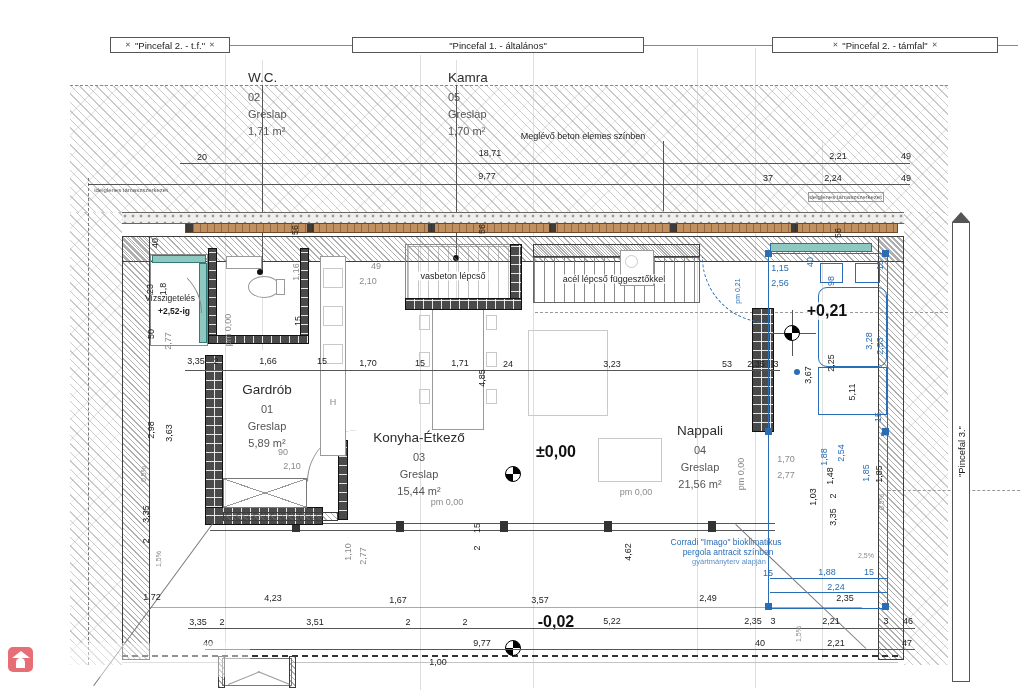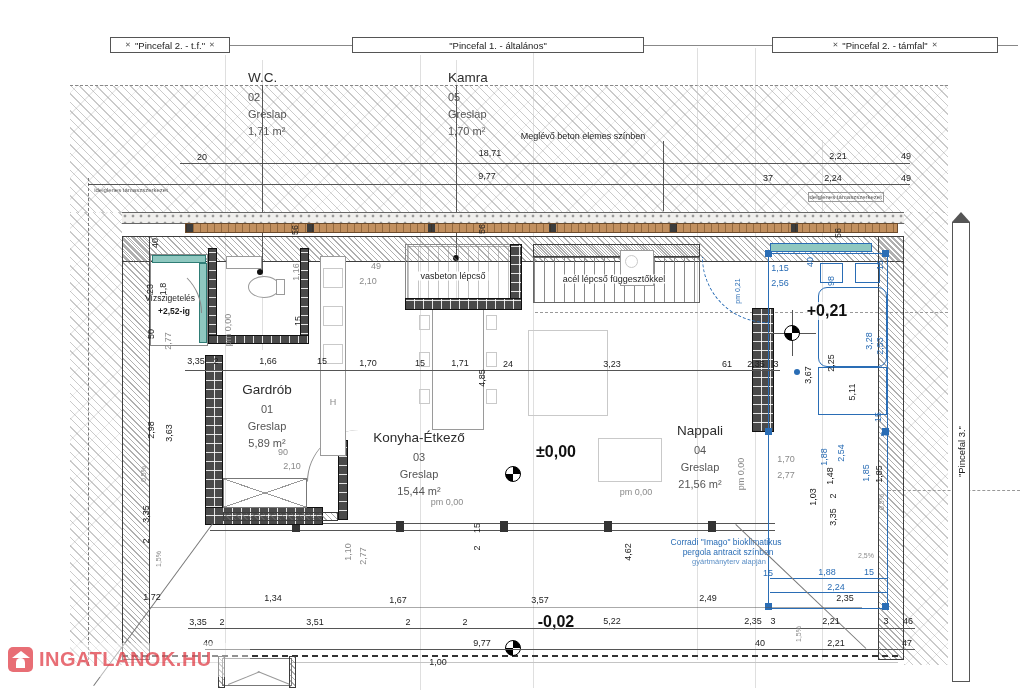--- a/index.html
+++ b/index.html
@@ -290,21 +290,21 @@
       <span class="dim rot g tiny" style="left: 158px; top: 559px;">1,5%</span>
       <span class="dim" style="left: 196px; top: 361px;">3,35</span>
       <span class="dim" style="left: 216px; top: 361px;">2</span>
       <span class="dim" style="left: 268px; top: 361px;">1,66</span>
       <span class="dim" style="left: 322px; top: 361px;">15</span>
       <span class="dim" style="left: 368px; top: 363px;">1,70</span>
       <span class="dim" style="left: 420px; top: 363px;">15</span>
       <span class="dim" style="left: 460px; top: 363px;">1,71</span>
       <span class="dim" style="left: 508px; top: 364px;">24</span>
       <span class="dim" style="left: 612px; top: 364px;">3,23</span>
-      <span class="dim" style="left: 727px; top: 364px;">61</span>
+      <span class="dim" style="left: 727px; top: 364px;">53</span>
       <span class="dim" style="left: 756px; top: 364px;">2,35</span>
       <span class="dim" style="left: 776px; top: 364px;">3</span>
       <span class="dim rot" style="left: 482px; top: 378px;">4,85</span>
       <span class="dim g" style="left: 376px; top: 266px;">49</span>
       <span class="dim g" style="left: 368px; top: 281px;">2,10</span>
       <span class="dim rot" style="left: 298px; top: 321px;">15</span>
       <span class="dim rot g" style="left: 296px; top: 272px;">1,16</span>
       <span class="dim g" style="left: 283px; top: 452px;">90</span>
       <span class="dim g" style="left: 292px; top: 466px;">2,10</span>
       <span class="dim rot g" style="left: 348px; top: 552px;">1,10</span>
@@ -335,21 +335,21 @@
       <span class="dim rot" style="left: 833px; top: 517px;">3,35</span>
       <span class="dim rot g tiny" style="left: 881px; top: 502px;">0,5%</span>
       <span class="dim rot" style="left: 628px; top: 552px;">4,62</span>
       <span class="dim g tiny" style="left: 866px; top: 555px;">2,5%</span>
       <span class="dim b" style="left: 768px; top: 573px;">15</span>
       <span class="dim b" style="left: 827px; top: 572px;">1,88</span>
       <span class="dim b" style="left: 869px; top: 572px;">15</span>
       <span class="dim b" style="left: 836px; top: 587px;">2,24</span>
       <span class="dim rot g tiny" style="left: 798px; top: 634px;">1,5%</span>
       <span class="dim" style="left: 152px; top: 597px;">1,72</span>
-      <span class="dim" style="left: 273px; top: 598px;">1,34</span>
+      <span class="dim" style="left: 273px; top: 598px;">4,23</span>
       <span class="dim" style="left: 398px; top: 600px;">1,67</span>
       <span class="dim" style="left: 540px; top: 600px;">3,57</span>
       <span class="dim" style="left: 708px; top: 598px;">2,49</span>
       <span class="dim" style="left: 845px; top: 598px;">2,35</span>
       <span class="dim" style="left: 198px; top: 622px;">3,35</span>
       <span class="dim" style="left: 222px; top: 622px;">2</span>
       <span class="dim" style="left: 315px; top: 622px;">3,51</span>
       <span class="dim" style="left: 408px; top: 622px;">2</span>
       <span class="dim" style="left: 438px; top: 622px; margin-top: 40px;">1,00</span>
       <span class="dim" style="left: 465px; top: 622px;">2</span>
@@ -365,16 +365,15 @@
       <span class="dim" style="left: 836px; top: 643px;">2,21</span>
       <span class="dim" style="left: 907px; top: 643px;">47</span>
     </div>
 
   <div class="wm" style="left:8px;top:647px;">
     <span class="wm-bg"></span>
     <span class="wm-icon">
       <span class="wm-roof"></span>
       <span class="wm-door"></span>
     </span>
-    <span class="wm-text">INGATLANOK.HU</span>
   </div>
 
 </div>
 
 </body></html>

